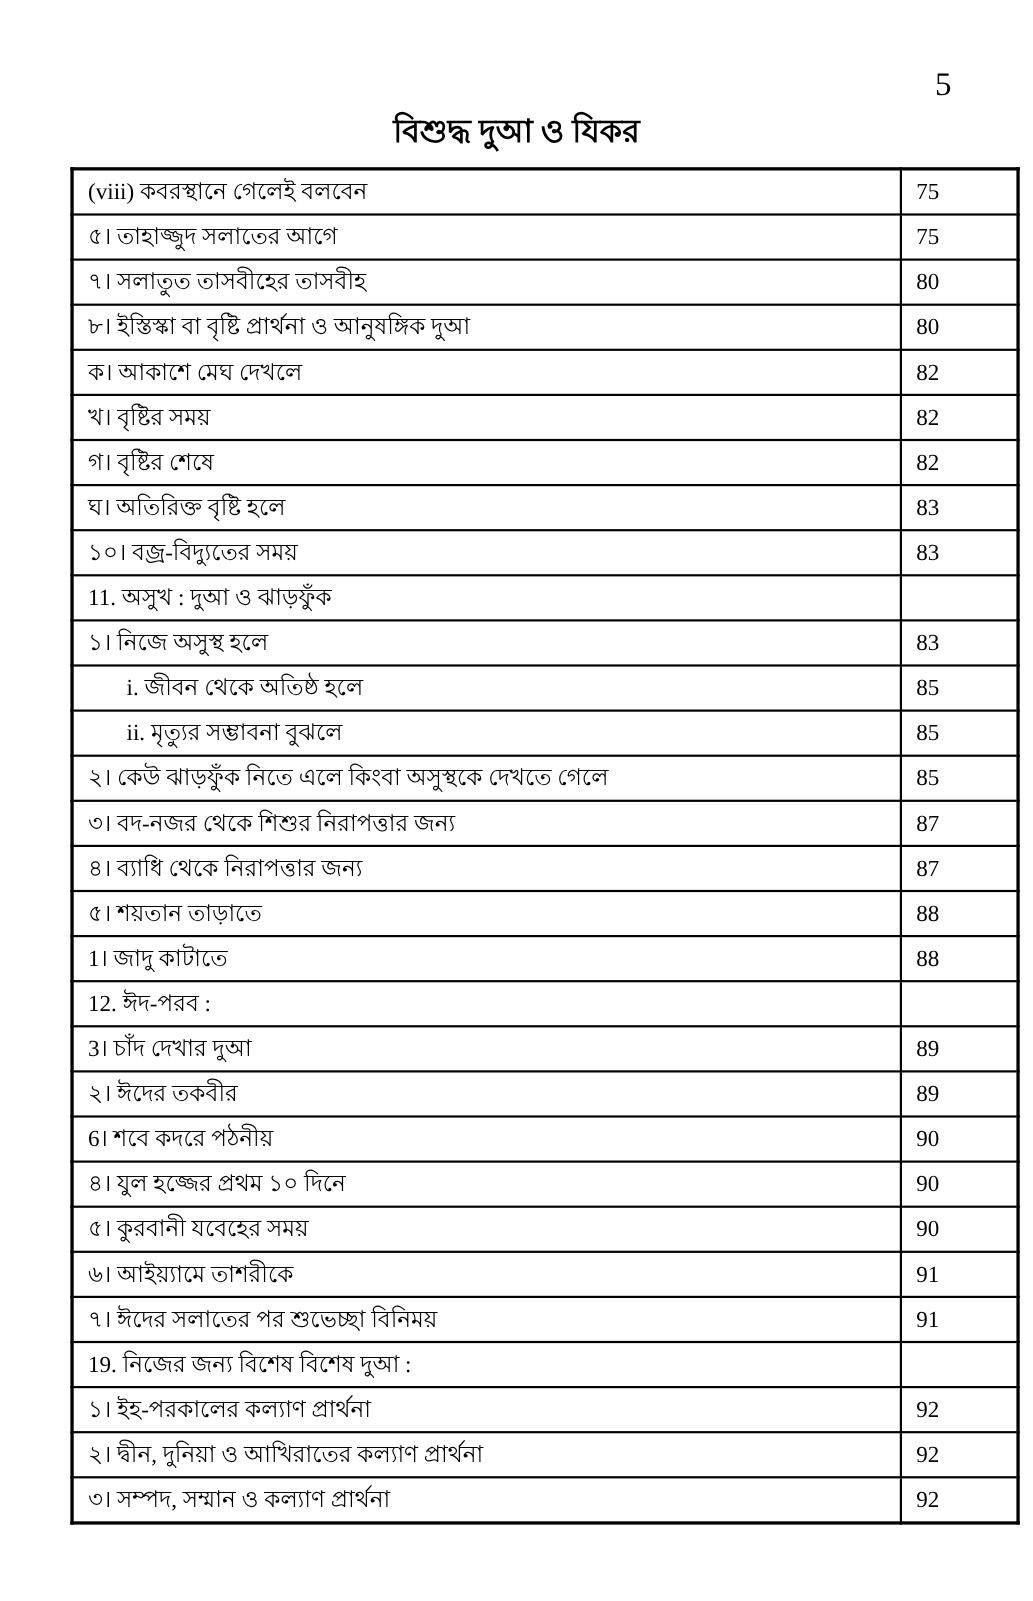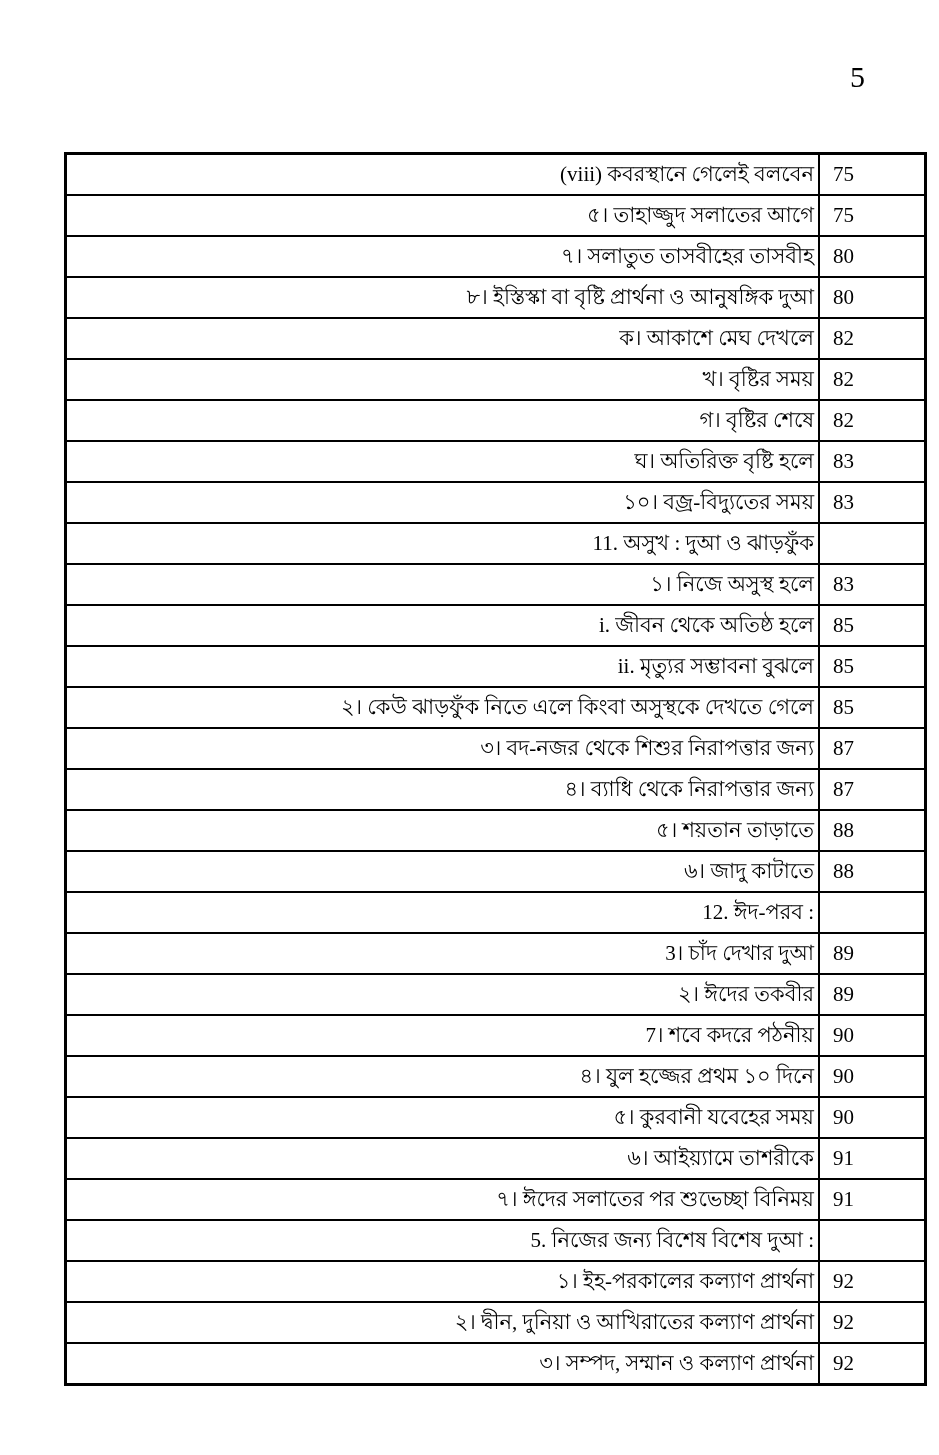--- a/index.html
+++ b/index.html
@@ -49,40 +49,41 @@
     border: 2px solid #000000;
     height: 37px;
     vertical-align: middle;
     font-size: 21px;
     line-height: 1.15;
     padding: 1px 4px 1px 13px;
     overflow: hidden;
     white-space: nowrap;
   }
   td.label-cell {
-    text-align: right;
+    text-align: left;
   }
   td.page-cell {
     width: 87px;
     font-size: 20px;
     padding-left: 14px;
   }
   tr.section td.label-cell {
     font-weight: normal;
   }
   tr.sub td.label-cell {
     padding-left: 48px;
   }
 </style>
 </head>
 <body>
 
 <div class="page">
   <div class="page-number">5</div>
 
+  <h1 class="page-title">বিশুদ্ধ দুআ ও যিকর</h1>
 
   <table class="toc">
     <tbody id="toc-body">
   <tr class="toc-row item">
     <td class="label-cell">(viii) কবরস্থানে গেলেই বলবেন</td>
     <td class="page-cell">75</td>
   </tr>
 
   <tr class="toc-row item">
     <td class="label-cell">৫। তাহাজ্জুদ সলাতের আগে</td>
@@ -160,41 +161,41 @@
     <td class="label-cell">৪। ব্যাধি থেকে নিরাপত্তার জন্য</td>
     <td class="page-cell">87</td>
   </tr>
 
   <tr class="toc-row item">
     <td class="label-cell">৫। শয়তান তাড়াতে</td>
     <td class="page-cell">88</td>
   </tr>
 
   <tr class="toc-row item">
-    <td class="label-cell">৬। জাদু কাটাতে</td>
+    <td class="label-cell">1। জাদু কাটাতে</td>
     <td class="page-cell">88</td>
   </tr>
 
   <tr class="toc-row section">
     <td class="label-cell">12. ঈদ-পরব :</td>
     <td class="page-cell"></td>
   </tr>
 
   <tr class="toc-row item">
     <td class="label-cell">3। চাঁদ দেখার দুআ</td>
     <td class="page-cell">89</td>
   </tr>
 
   <tr class="toc-row item">
     <td class="label-cell">২। ঈদের তকবীর</td>
     <td class="page-cell">89</td>
   </tr>
 
   <tr class="toc-row item">
-    <td class="label-cell">7। শবে কদরে পঠনীয়</td>
+    <td class="label-cell">6। শবে কদরে পঠনীয়</td>
     <td class="page-cell">90</td>
   </tr>
 
   <tr class="toc-row item">
     <td class="label-cell">৪। যুল হজ্জের প্রথম ১০ দিনে</td>
     <td class="page-cell">90</td>
   </tr>
 
   <tr class="toc-row item">
     <td class="label-cell">৫। কুরবানী যবেহের সময়</td>
@@ -205,21 +206,21 @@
     <td class="label-cell">৬। আইয়্যামে তাশরীকে</td>
     <td class="page-cell">91</td>
   </tr>
 
   <tr class="toc-row item">
     <td class="label-cell">৭। ঈদের সলাতের পর শুভেচ্ছা বিনিময়</td>
     <td class="page-cell">91</td>
   </tr>
 
   <tr class="toc-row section">
-    <td class="label-cell">5. নিজের জন্য বিশেষ বিশেষ দুআ :</td>
+    <td class="label-cell">19. নিজের জন্য বিশেষ বিশেষ দুআ :</td>
     <td class="page-cell"></td>
   </tr>
 
   <tr class="toc-row item">
     <td class="label-cell">১। ইহ-পরকালের কল্যাণ প্রার্থনা</td>
     <td class="page-cell">92</td>
   </tr>
 
   <tr class="toc-row item">
     <td class="label-cell">২। দ্বীন, দুনিয়া ও আখিরাতের কল্যাণ প্রার্থনা</td>

